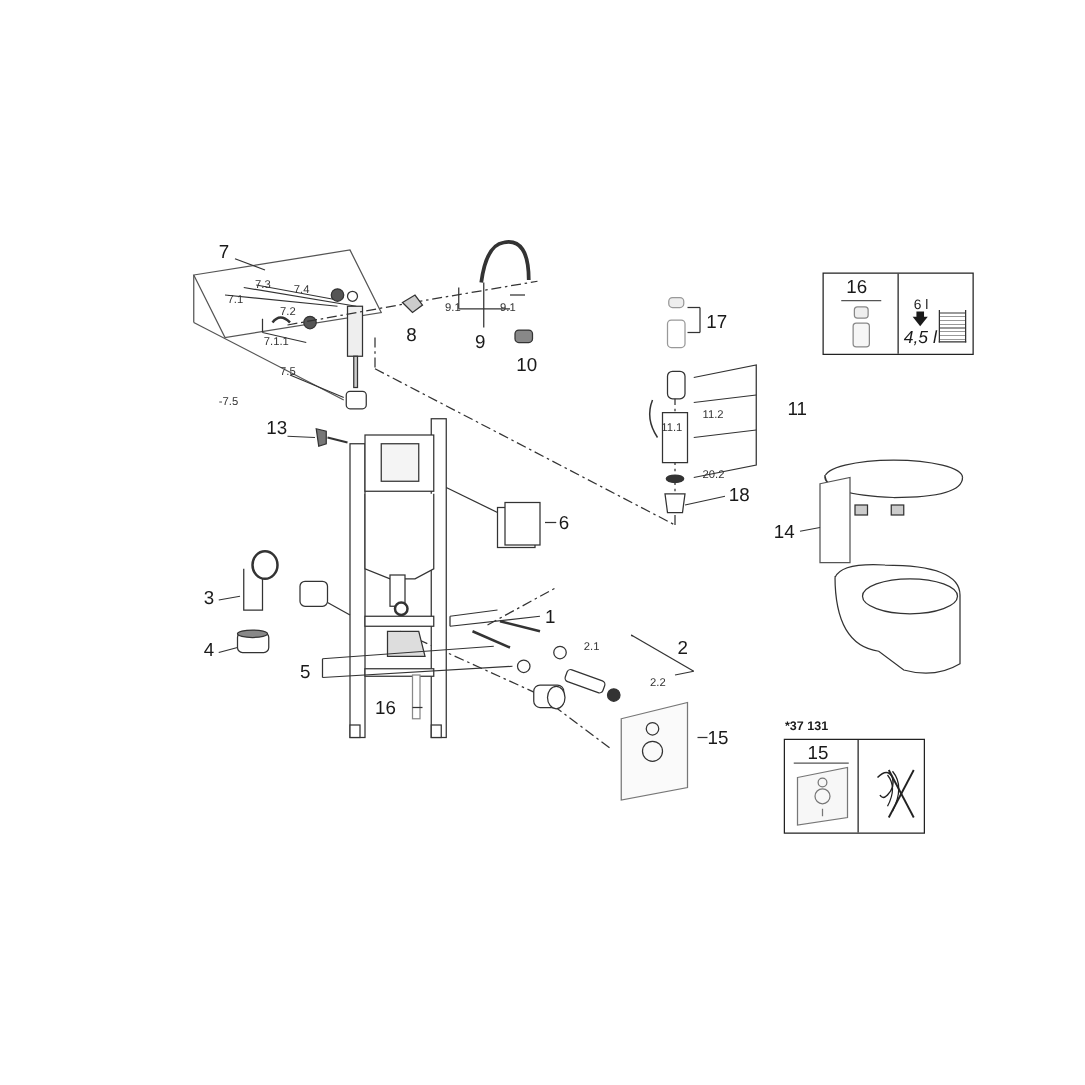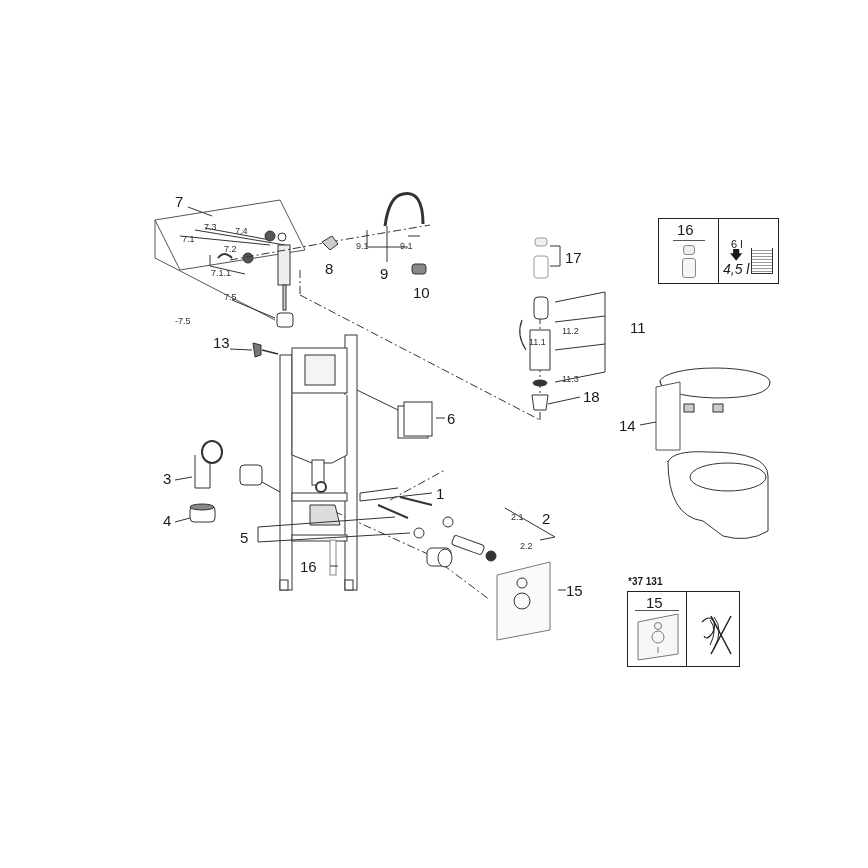--- a/index.html
+++ b/index.html
@@ -159,30 +159,30 @@
 <span class="lbl sm" style="left:175px;top:317px;">-7.5</span>
 <span class="lbl big" style="left:325px;top:261px;">8</span>
 <span class="lbl sm" style="left:356px;top:242px;">9.1</span>
 <span class="lbl sm" style="left:400px;top:242px;">9.1</span>
 <span class="lbl big" style="left:380px;top:266px;">9</span>
 <span class="lbl big" style="left:413px;top:285px;">10</span>
 <span class="lbl big" style="left:565px;top:250px;">17</span>
 <span class="lbl sm" style="left:529px;top:296px;margin-top:42px;">11.1</span>
 <span class="lbl sm" style="left:562px;top:327px;">11.2</span>
 <span class="lbl big" style="left:630px;top:320px;">11</span>
-<span class="lbl sm" style="left:562px;top:375px;">11.3</span>
+<span class="lbl sm" style="left:562px;top:375px;">20.2</span>
 <span class="lbl big" style="left:583px;top:389px;">18</span>
 <span class="lbl big" style="left:213px;top:335px;">13</span>
 <span class="lbl big" style="left:447px;top:411px;">6</span>
 <span class="lbl big" style="left:619px;top:418px;">14</span>
 <span class="lbl big" style="left:163px;top:471px;">3</span>
 <span class="lbl big" style="left:163px;top:513px;">4</span>
 <span class="lbl big" style="left:240px;top:530px;">5</span>
 <span class="lbl big" style="left:436px;top:486px;">1</span>
-<span class="lbl sm" style="left:467px;top:513px;margin-left:44px;">2.1</span>
+<span class="lbl sm" style="left:467px;top:513px;">2.1</span>
 <span class="lbl big" style="left:542px;top:511px;">2</span>
 <span class="lbl sm" style="left:520px;top:542px;">2.2</span>
 <span class="lbl big" style="left:566px;top:583px;">15</span>
 <span class="lbl big" style="left:300px;top:559px;">16</span>
 
 <div class="box" style="left:658px;top:218px;width:119px;height:64px;">
   <div style="position:absolute;left:0;top:0;width:59px;height:64px;border-right:1.5px solid #222;">
     <span class="lbl big" style="left:18px;top:3px;">16</span>
     <div style="position:absolute;left:14px;top:21px;width:32px;border-top:1px solid #555;"></div>
     <div style="position:absolute;left:24px;top:26px;width:10px;height:8px;border:1px solid #888;border-radius:3px;background:#eee;"></div>

